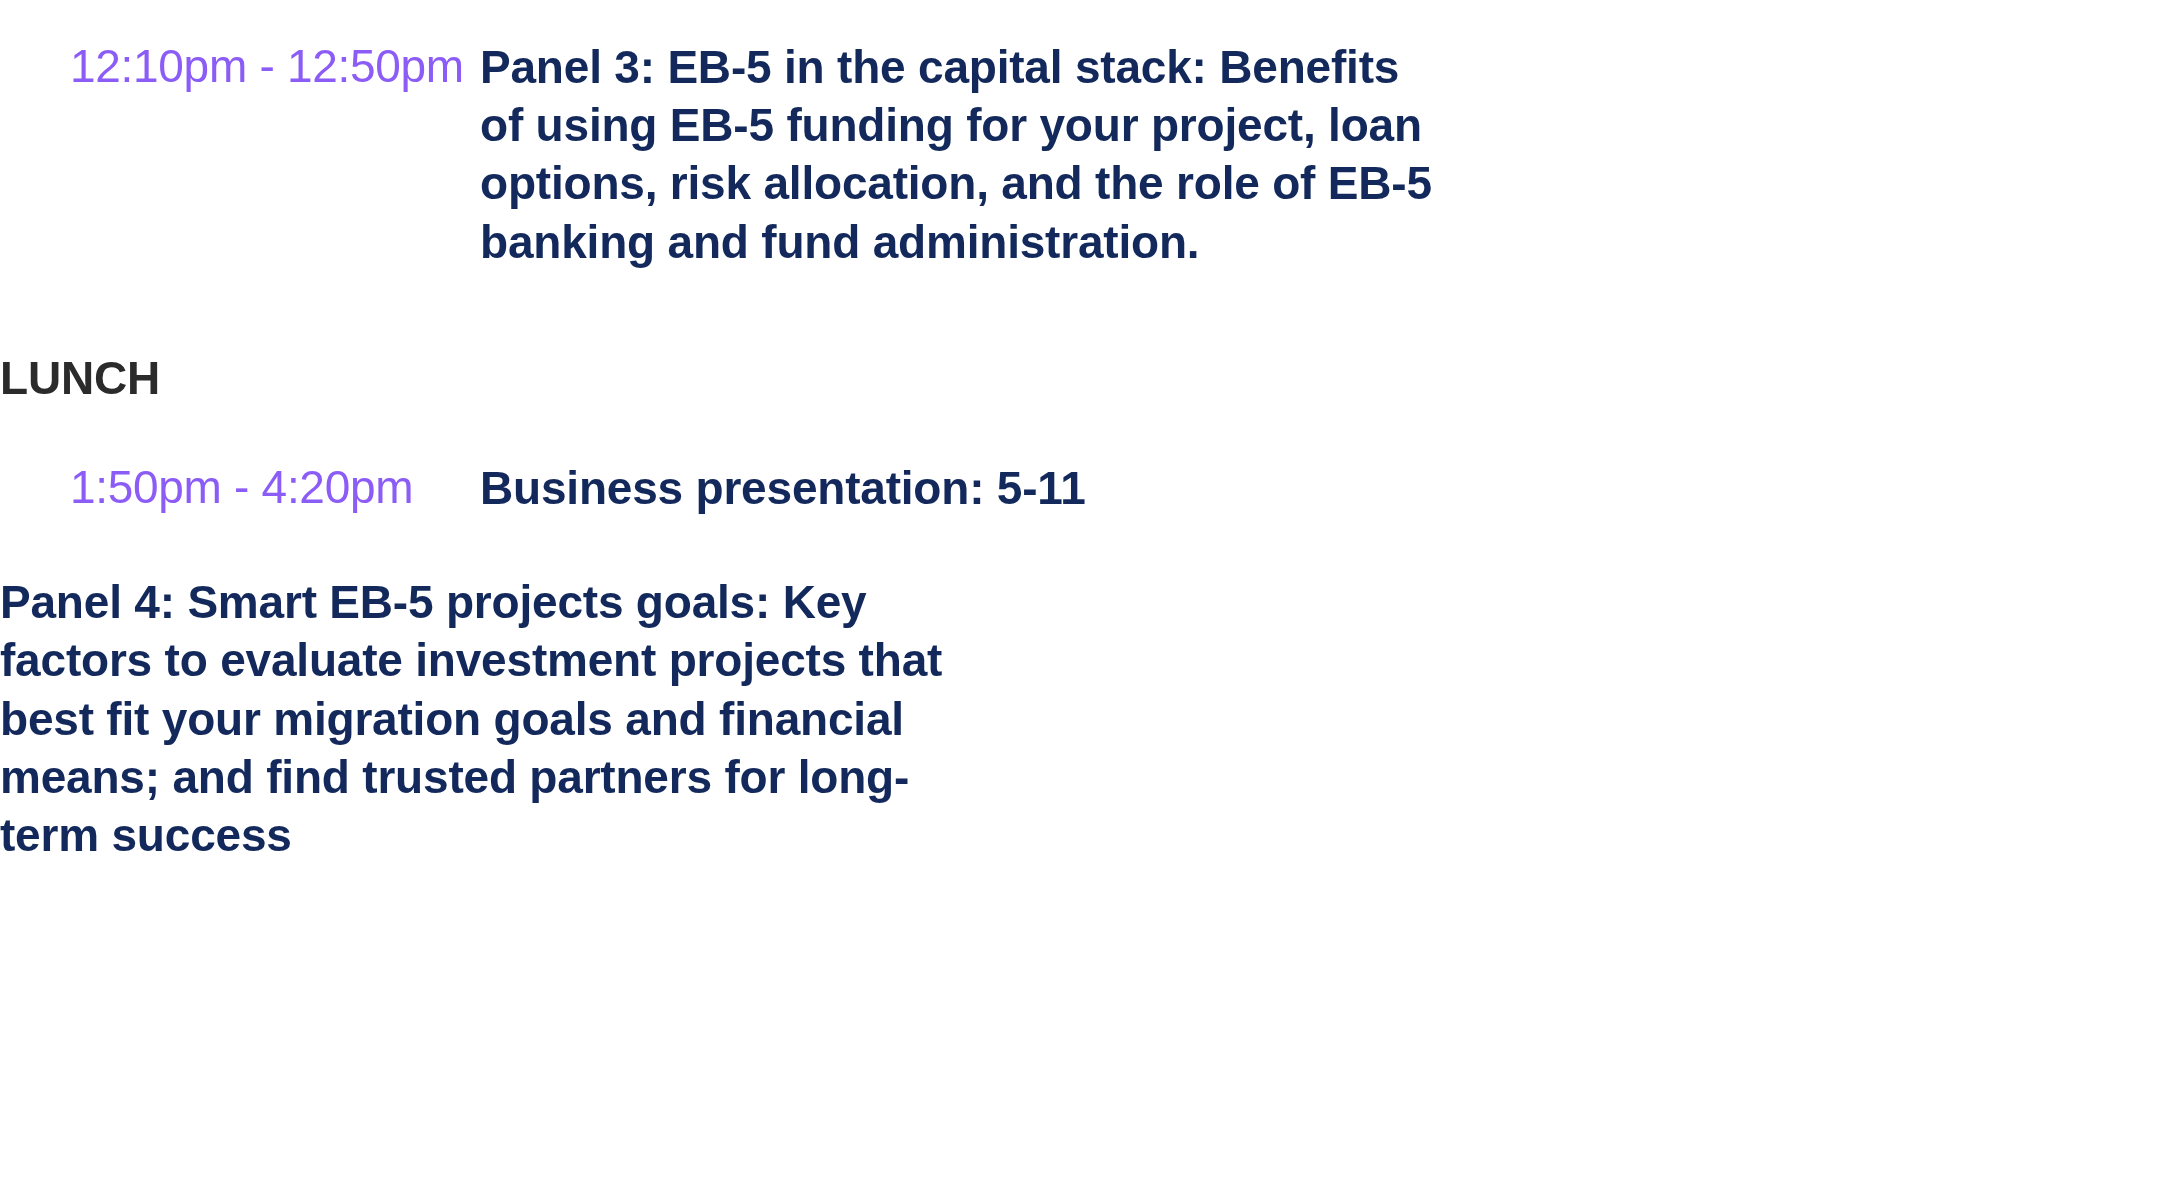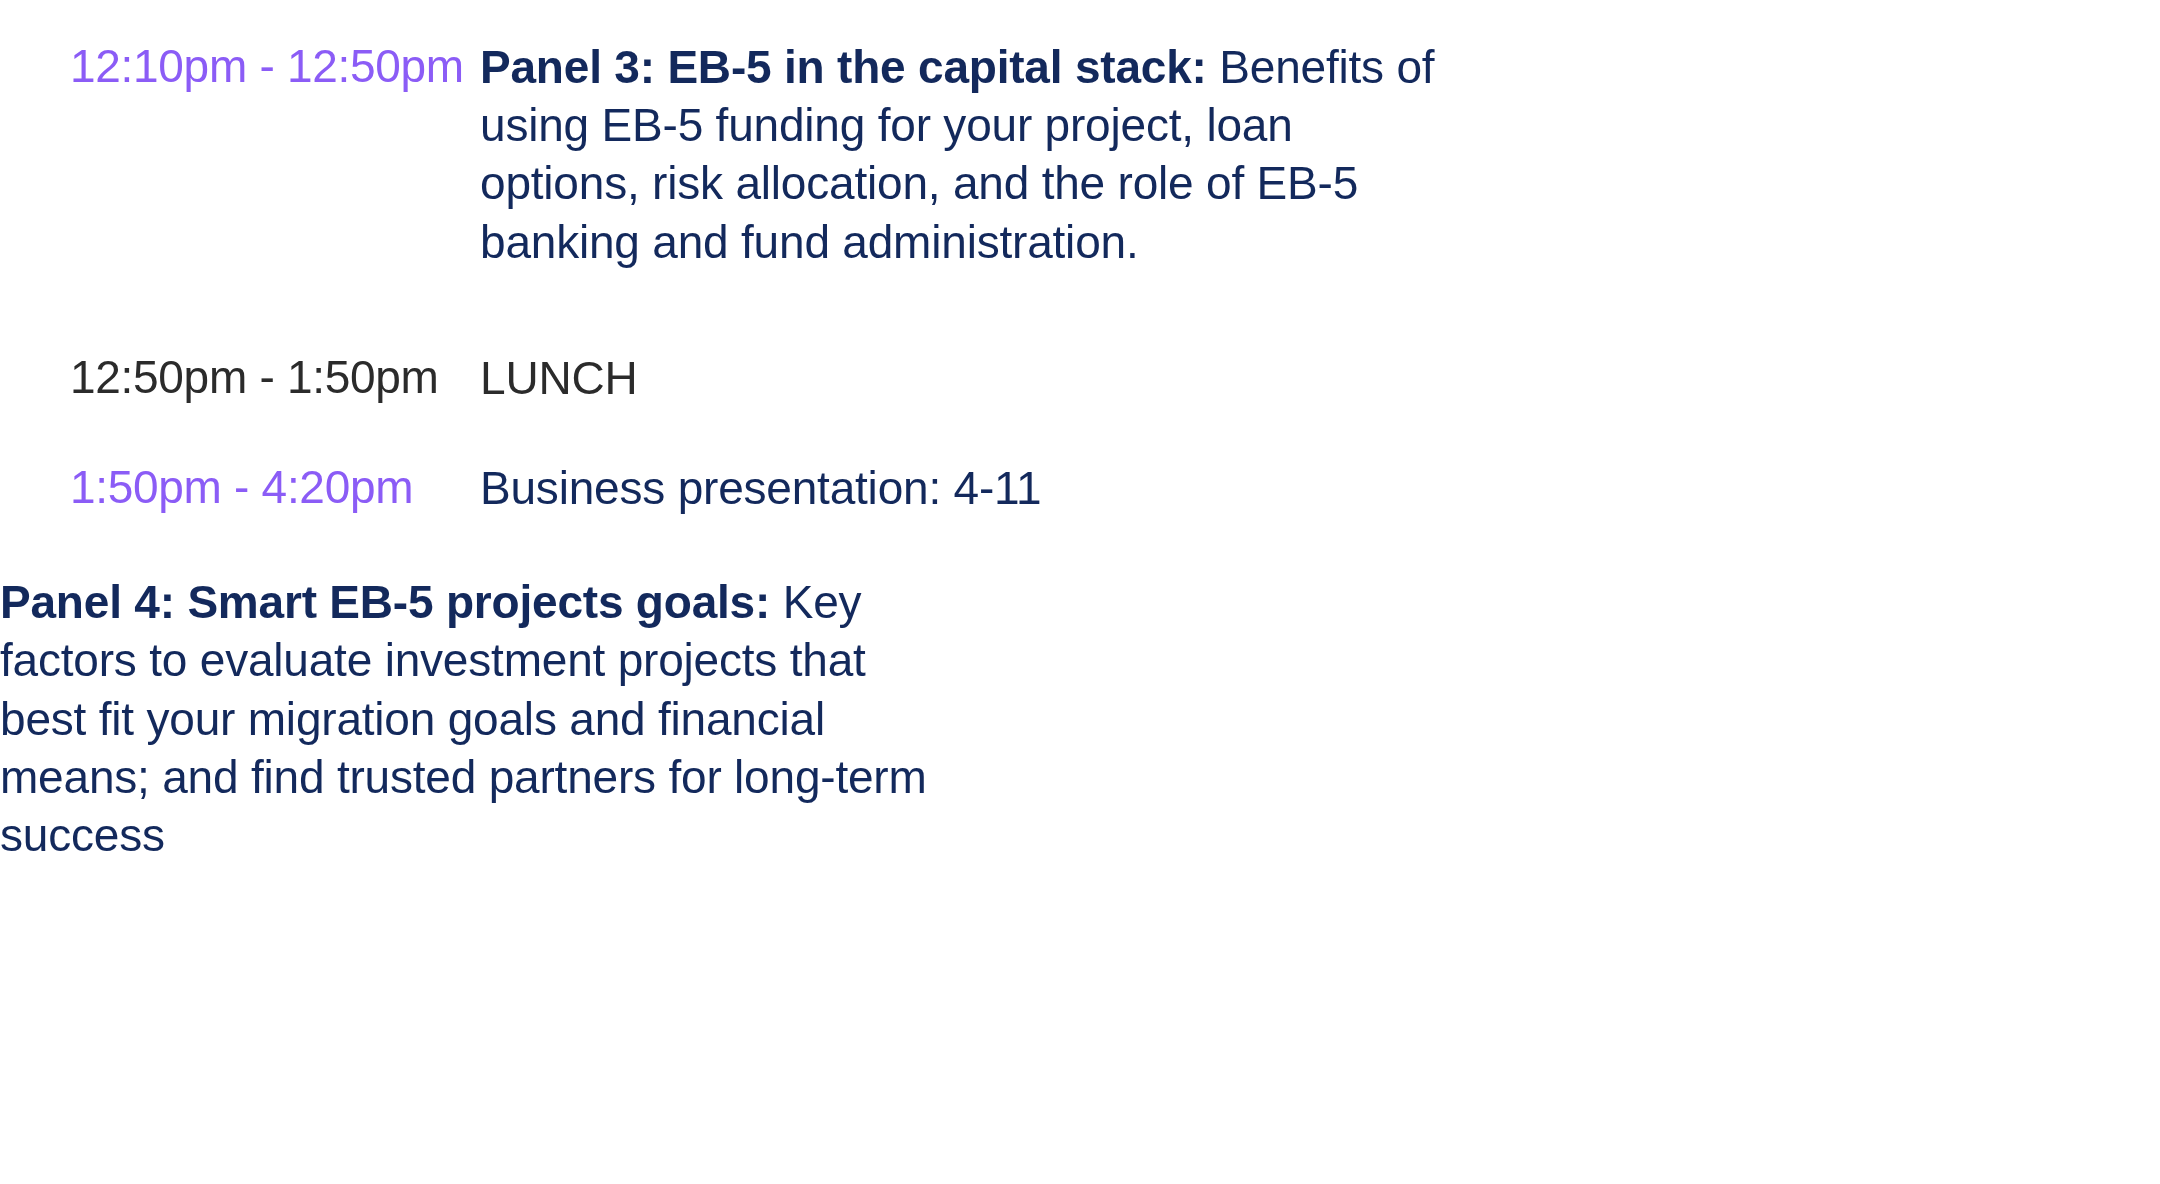--- a/index.html
+++ b/index.html
@@ -61,46 +61,45 @@
   .row-lunch .time-cell,
   .row-lunch .desc-cell {
     color: #2b2b2b;
   }
 
   .lead-in {
     font-weight: bold;
   }
 
   .body-text {
-    font-weight: normal;
+    font-weight: bold;
   }
 </style>
 </head>
 <body>
 
 <div class="agenda">
 
   <div class="agenda-row row-panel3">
     <div class="time-cell">12:10pm - 12:50pm</div>
     <div class="desc-cell">
       <span class="lead-in">Panel 3: EB-5 in the capital stack:</span><span class="body-text"> Benefits of using EB-5 funding for your project, loan options, risk allocation, and the role of EB-5 banking and fund administration.</span>
     </div>
   </div>
 
   <div class="agenda-row row-lunch">
-    <div class="time-cell">12:50pm - 1:50pm</div>
     <div class="desc-cell">
       <span class="body-text">LUNCH</span>
     </div>
   </div>
 
   <div class="agenda-row row-business">
     <div class="time-cell">1:50pm - 4:20pm</div>
     <div class="desc-cell">
-      <span class="body-text">Business presentation: 4-11</span>
+      <span class="body-text">Business presentation: 5-11</span>
     </div>
   </div>
 
   <div class="agenda-row row-panel4">
     <div class="desc-cell">
       <span class="lead-in">Panel 4: Smart EB-5 projects goals:</span><span class="body-text"> Key factors to evaluate investment projects that best fit your migration goals and financial means; and find trusted partners for long-term success</span>
     </div>
   </div>
 
 </div>

